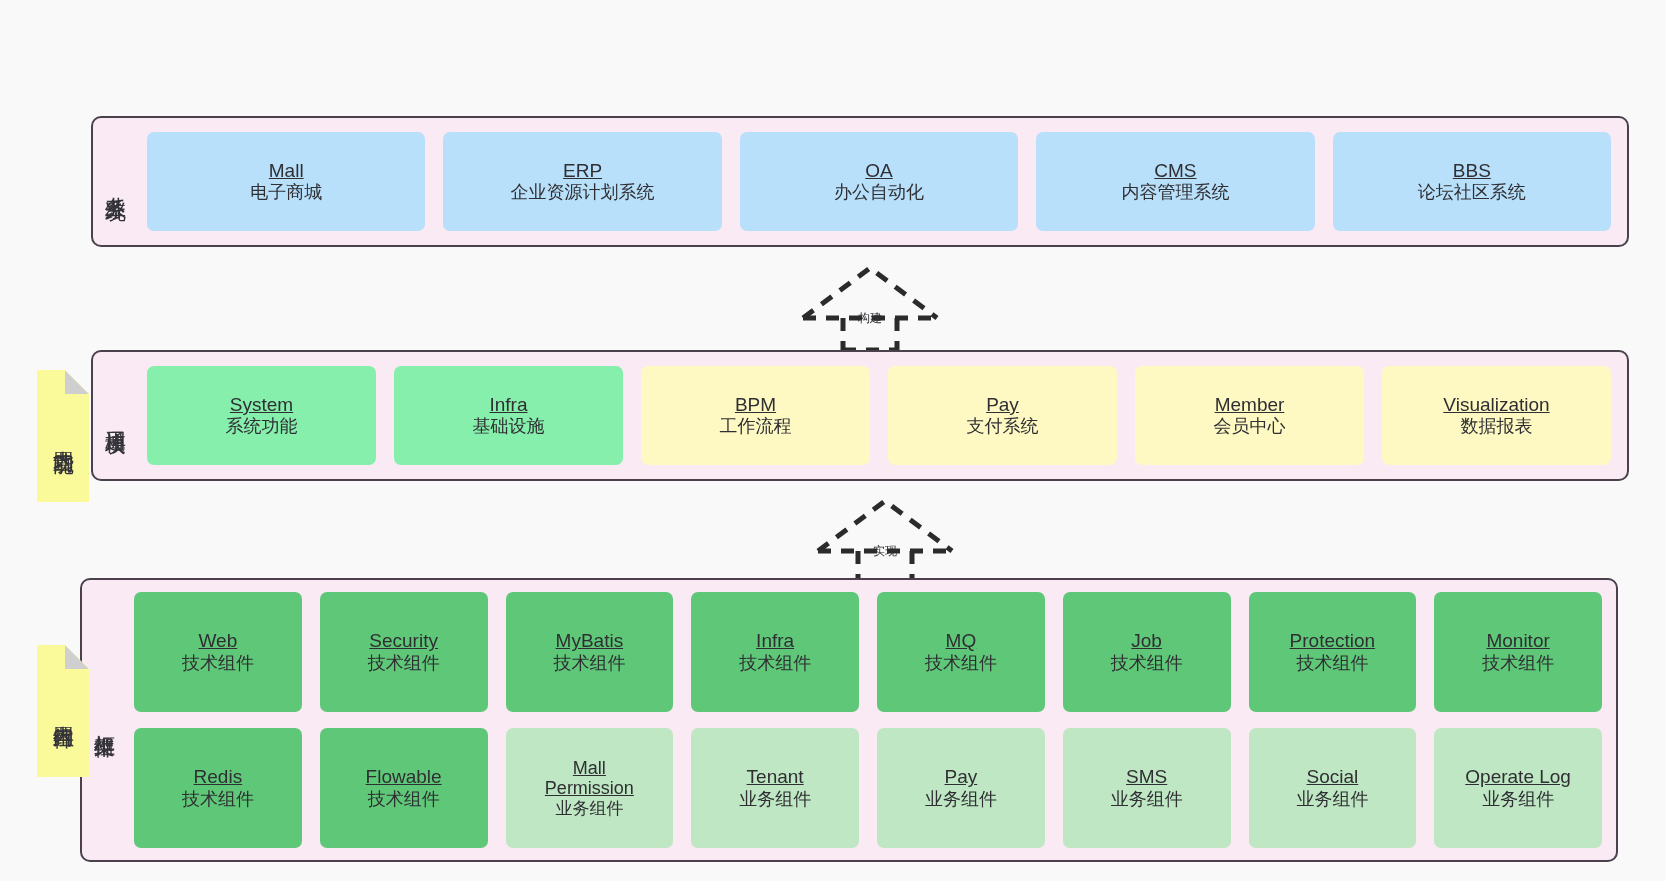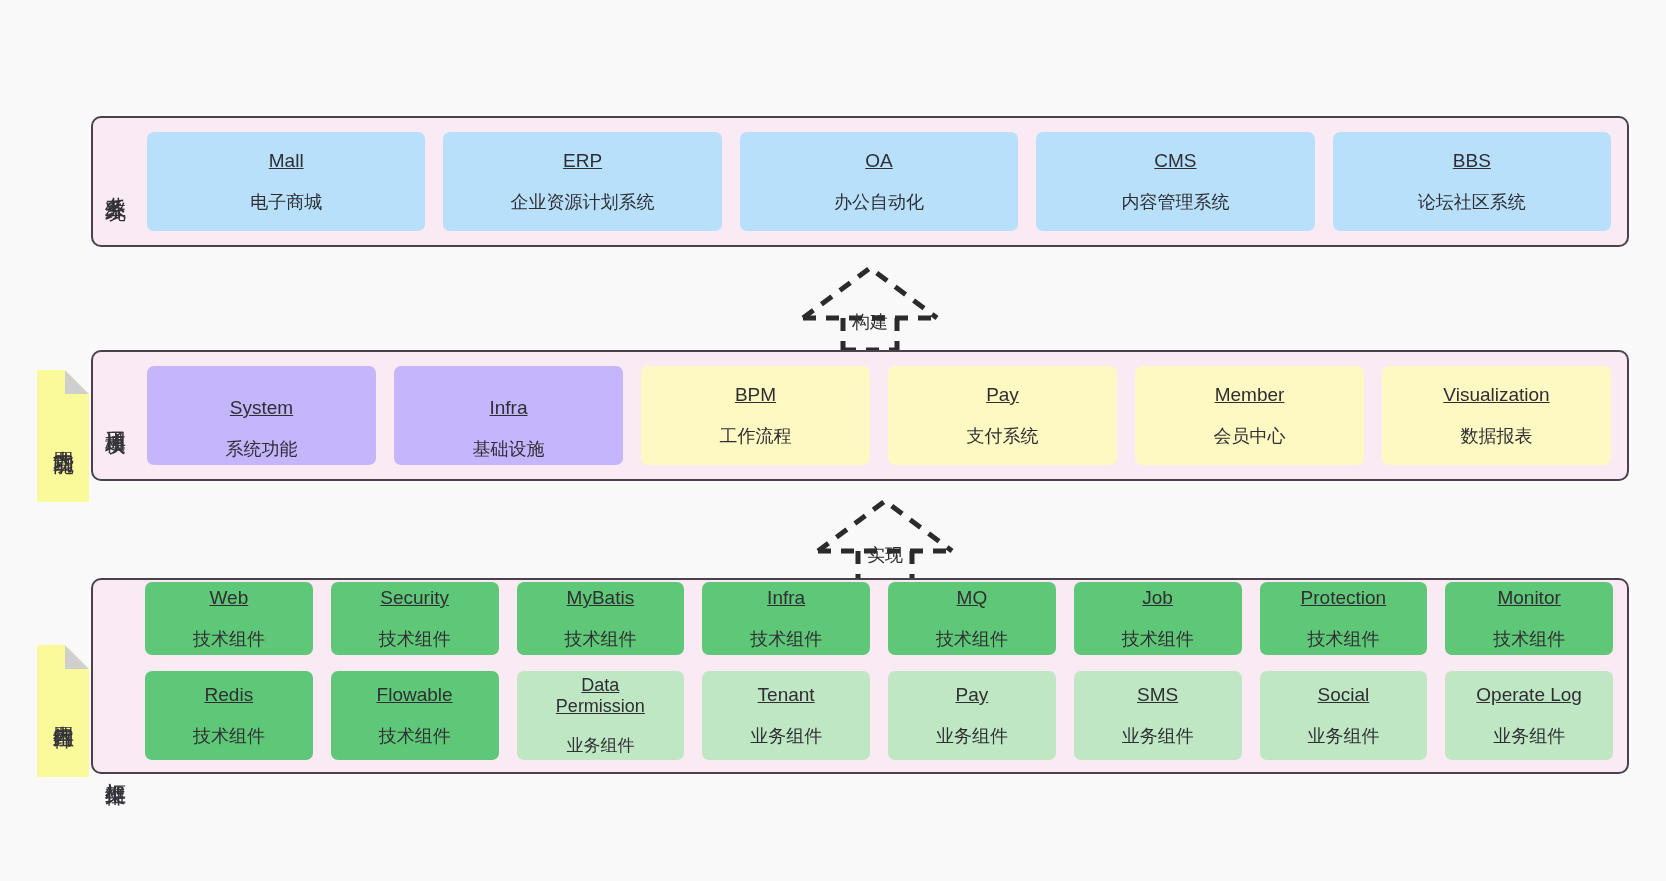--- a/index.html
+++ b/index.html
@@ -69,28 +69,27 @@
     color: #2f2f33;
     line-height: 1.22;
     padding: 4px 6px;
   }
   .node .en {
     font-size: 19px;
     text-decoration: underline;
   }
   .node .cn {
     font-size: 18px;
-    margin-top: 20px;
   }
   .node.tall-text .en { font-size: 18px; }
   .node.tall-text .cn { font-size: 17px; }
 
   
   .c-blue       { background: #b8e0fb; }
-  .c-red        { background: #c4b5fd; justify-content: flex-end; }
+  .c-red        { background: #86efac; }
   .c-pink       { background: #fef9c3; }
   .c-green      { background: #5fc878; }
   .c-greenlight { background: #bfe7c4; }
 
   
   .note {
     position: absolute;
     background: #fafa9b;
     display: flex;
     align-items: center;
@@ -116,21 +115,21 @@
 
   
   .arrow {
     position: absolute;
   }
   .arrow svg { display: block; }
   .arrow-label {
     position: absolute;
     left: 50%;
     transform: translateX(-50%);
-    font-size: 18px;
+    font-size: 12px;
     color: #2f2f33;
     background: transparent;
     white-space: nowrap;
   }
 </style>
 </head>
 <body>
 
 <div id="canvas">
 
@@ -213,21 +212,21 @@
         <path d="M 8 56 L 75 6 L 142 56"></path>
         <path d="M 8 56 L 142 56"></path>
         <path d="M 48 56 L 48 90"></path>
         <path d="M 102 56 L 102 90"></path>
         <path d="M 48 88 L 102 88"></path>
       </g>
     </svg>
     <div class="arrow-label" style="top:48px; left:75px;">实现</div>
   </div>
 
-  <div class="layer" id="layer-framework" style="left:91px; top:578px; width:1538px; height:196px;align-items:flex-end;">
+  <div class="layer" id="layer-framework" style="left:80px; top:578px; width:1538px; height:284px;">
     <div class="layer-title">框架组件</div>
     <div class="boxes" style="gap:16px; padding:12px 14px 12px 8px;">
 
       <div class="box-row">
         <div class="node c-green">
           <span class="en">Web</span>
           <span class="cn">技术组件</span>
         </div>
         <div class="node c-green">
           <span class="en">Security</span>
@@ -262,21 +261,21 @@
       <div class="box-row">
         <div class="node c-green">
           <span class="en">Redis</span>
           <span class="cn">技术组件</span>
         </div>
         <div class="node c-green">
           <span class="en">Flowable</span>
           <span class="cn">技术组件</span>
         </div>
         <div class="node c-greenlight tall-text" style="line-height:1.15;">
-          <span class="en" style="max-width:100px;">Data Permission</span>
+          <span class="en" style="max-width:100px;">Mall Permission</span>
           <span class="cn">业务组件</span>
         </div>
         <div class="node c-greenlight">
           <span class="en">Tenant</span>
           <span class="cn">业务组件</span>
         </div>
         <div class="node c-greenlight">
           <span class="en">Pay</span>
           <span class="cn">业务组件</span>
         </div>

